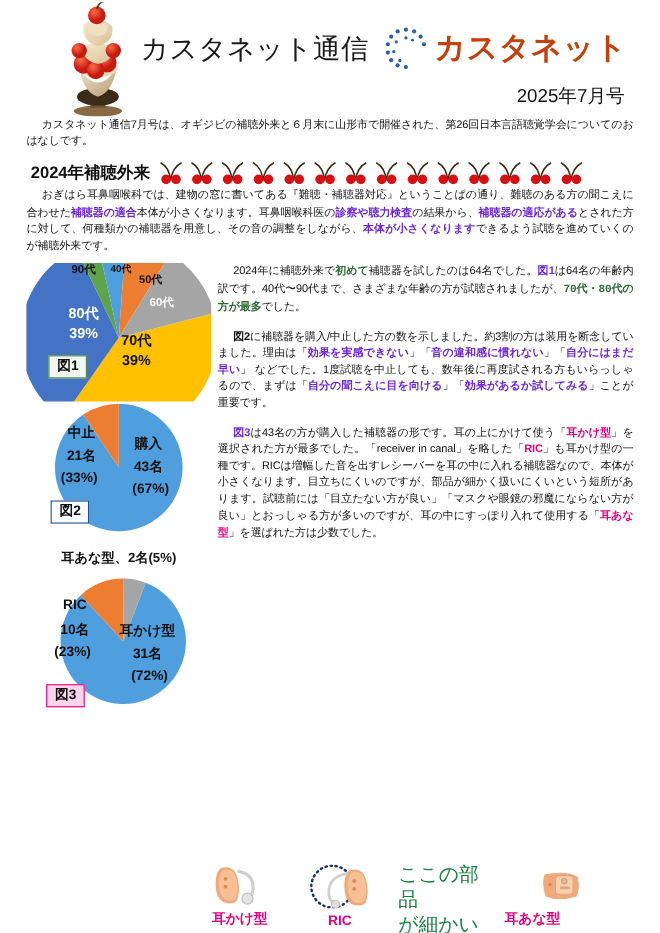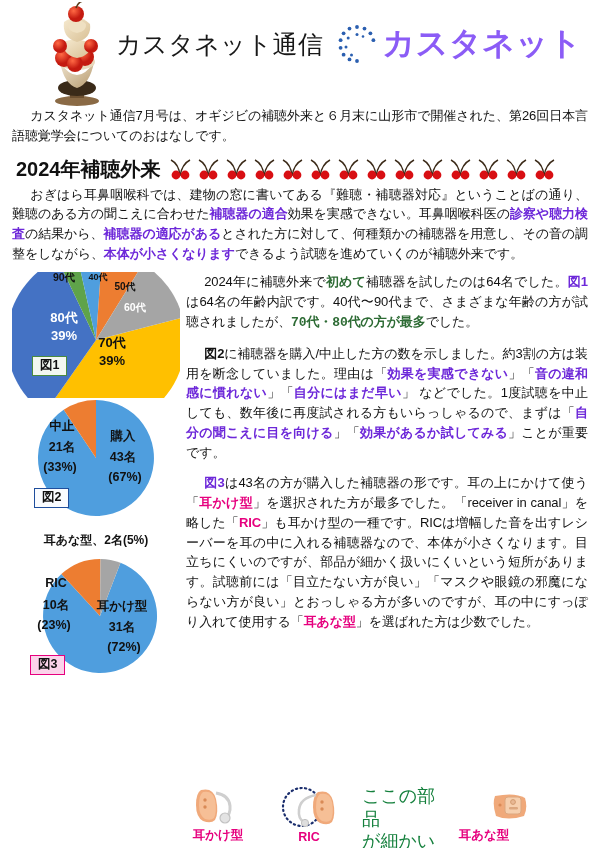--- a/index.html
+++ b/index.html
@@ -5,56 +5,56 @@
   * { box-sizing: border-box; }
   html, body { margin:0; padding:0; }
   body {
     width:600px; height:848px;
     background:#ffffff;
     font-family:"Liberation Sans","DejaVu Sans",sans-serif;
     color:#1a1a1a;
     position:relative;
     overflow:hidden;
   }
-  .page { width:600px; height:848px; position:relative; padding:0 12px; }
+  .page { width:600px; height:848px; position:relative; padding:0 24px; }
 
   
   .header { position:relative; height:106px; }
   .cherry-photo {
     position:absolute; left:28px; top:2px; width:74px; height:104px;
   }
   .masthead-title {
     position:absolute; left:104px; top:28px;
     font-size:25px; letter-spacing:.5px; color:#181818;
   }
   .brand { position:absolute; right:6px; top:22px; display:flex; align-items:center; gap:4px; }
   .brand-mark { width:44px; height:44px; }
-  .brand-name { font-size:32px; font-weight:700; color:#8b5cf6; letter-spacing:.5px; }
+  .brand-name { font-size:28px; font-weight:700; color:#c2410c; letter-spacing:.5px; }
   .issue {
     position:absolute; right:8px; top:76px;
     font-size:17px; color:#111;
   }
 
   
   .para {
-    font-size:13px; line-height:1.52; text-align:justify;
+    font-size:10px; line-height:1.52; text-align:justify;
     color:#111; letter-spacing:-0.1px;
   }
   .indent { text-indent:1.4em; }
   .b { font-weight:700; }
   .navy { color:#6d28d9; font-weight:700; }
   .green { color:#2d6b34; font-weight:700;font-family:Liberation Mono, monospace; }
   .orange { color:#e8620a; font-weight:700; }
   .magenta { color:#e6007e; font-weight:700; }
 
   .section-head {
     display:flex; align-items:center; gap:6px;
     margin:10px 0 2px 4px;
   }
-  .section-head .st { font-size:20px; font-weight:700; color:#111; letter-spacing:0px; }
+  .section-head .st { font-size:15px; font-weight:700; color:#111; letter-spacing:0px; }
   .cherry-row { display:flex; gap:1px; align-items:flex-end; }
 
   
   .cols { display:flex; gap:6px; margin-top:8px; }
   .col-left { width:168px; flex:0 0 168px; position:relative; }
   .col-right { flex:1; }
   .col-right .para { margin-bottom:11px; }
 
   
   .fig { position:relative;text-align:right; }
@@ -139,20 +139,21 @@
           <circle cx="22" cy="12.5" r="1.5"></circle>
             <circle cx="13.2" cy="16" r="1.5"></circle>
           <circle cx="11" cy="25" r="1.5"></circle>
             <circle cx="16.5" cy="33" r="1.5"></circle>
           <circle cx="28" cy="14.5" r="1.3"></circle>
         </g>
       </svg>
       <div class="brand-name">カスタネット</div>
     </div>
 
+    <div class="issue">2025年7月号</div>
   </div>
 
   <div class="para indent">カスタネット通信7月号は、オギジビの補聴外来と６月末に山形市で開催された、第26回日本言語聴覚学会についてのおはなしです。</div>
 
   <div class="section-head">
     <div class="st">2024年補聴外来</div>
     <div class="cherry-row">
       <svg width="27" height="22" viewBox="0 0 27 22">
           <path d="M13 18 q-1 -12 -9 -16 M13 18 q2 -12 10 -16" stroke="#3b2a18" stroke-width="1.4" fill="none"></path>
           <circle cx="9" cy="17" r="4.4" fill="#d80f13"></circle>
@@ -219,21 +220,21 @@
           <circle cx="18" cy="17" r="4.4" fill="#d80f13"></circle>
         </svg>
       <svg width="27" height="22" viewBox="0 0 27 22">
           <path d="M13 18 q-1 -12 -9 -16 M13 18 q2 -12 10 -16" stroke="#3b2a18" stroke-width="1.4" fill="none"></path>
           <circle cx="9" cy="17" r="4.4" fill="#d80f13"></circle>
           <circle cx="18" cy="17" r="4.4" fill="#d80f13"></circle>
         </svg>
     </div>
   </div>
 
-  <div class="para indent"><span>おぎはら耳鼻咽喉科では、建物の窓に書いてある『難聴・補聴器対応』ということばの通り、難聴のある方の聞こえに合わせた</span><span class="navy">補聴器の適合</span><span>効果を実感できない。耳鼻咽喉科医の</span><span class="navy">診察や聴力検査</span><span>の結果から、</span><span class="navy">補聴器の適応がある</span><span>とされた方に対して、何種類かの補聴器を用意し、その音の調整をしながら、</span><span class="navy">本体が小さくなります</span><span>できるよう試聴を進めていくのが補聴外来です。</span></div>
+  <div class="para indent"><span>おぎはら耳鼻咽喉科では、建物の窓に書いてある『難聴・補聴器対応』ということばの通り、難聴のある方の聞こえに合わせた</span><span class="navy">補聴器の適合</span><span>本体が小さくなります。耳鼻咽喉科医の</span><span class="navy">診察や聴力検査</span><span>の結果から、</span><span class="navy">補聴器の適応がある</span><span>とされた方に対して、何種類かの補聴器を用意し、その音の調整をしながら、</span><span class="navy">本体が小さくなります</span><span>できるよう試聴を進めていくのが補聴外来です。</span></div>
 
 
   <div class="cols">
 
     <div class="col-left">
 
       <div class="fig" style="height:126px">
         <svg class="fig-svg" width="168" height="126" viewBox="0 0 168 126">
           <g transform="translate(84,68)">
 

